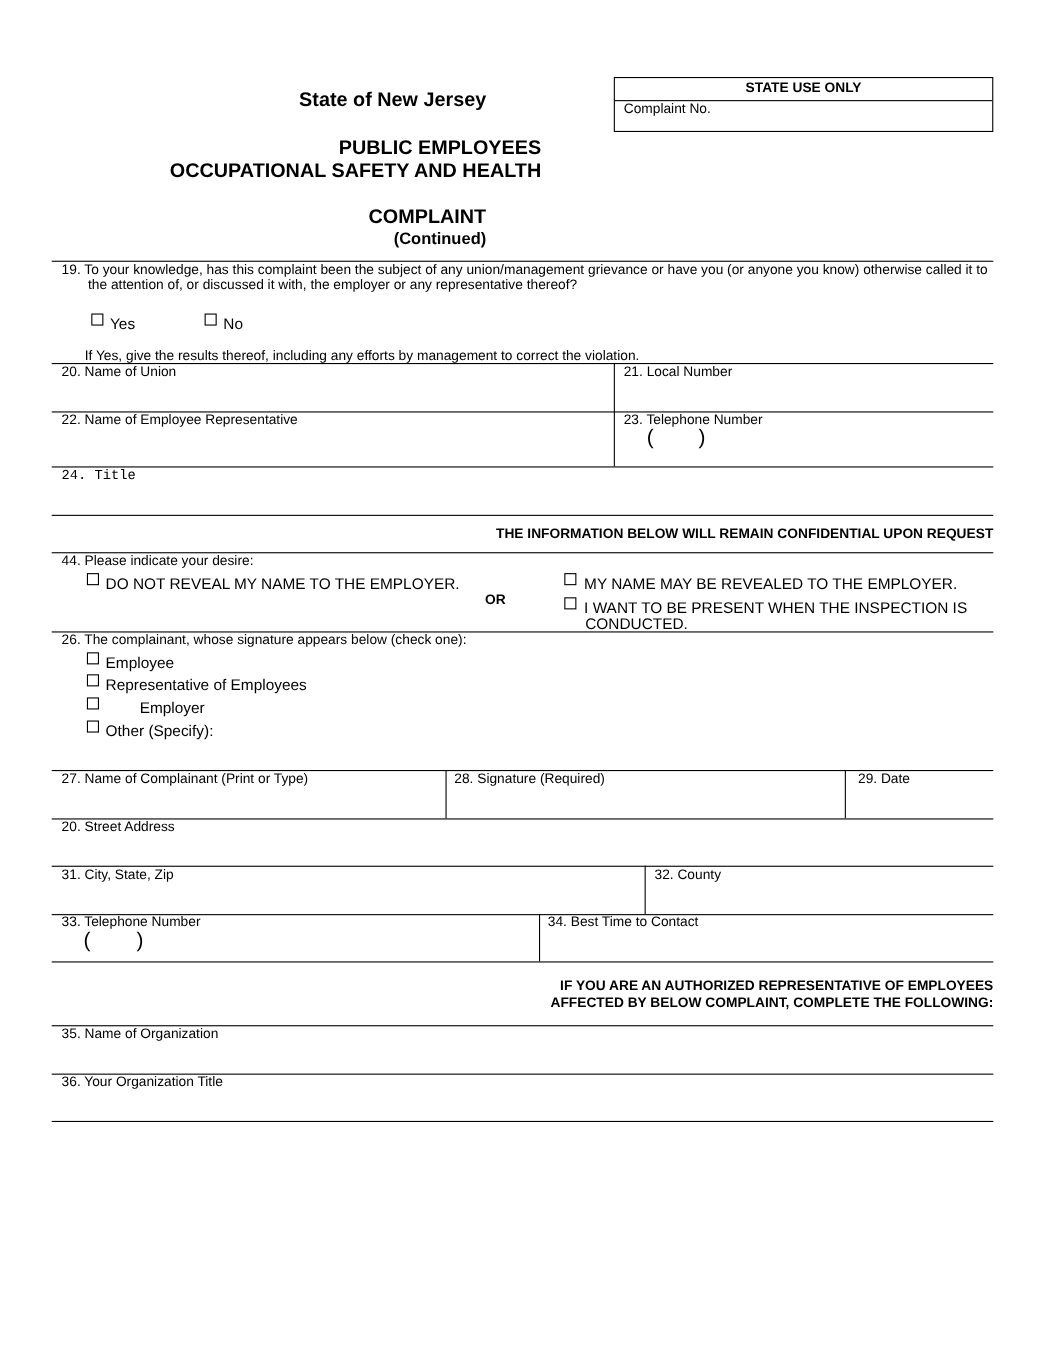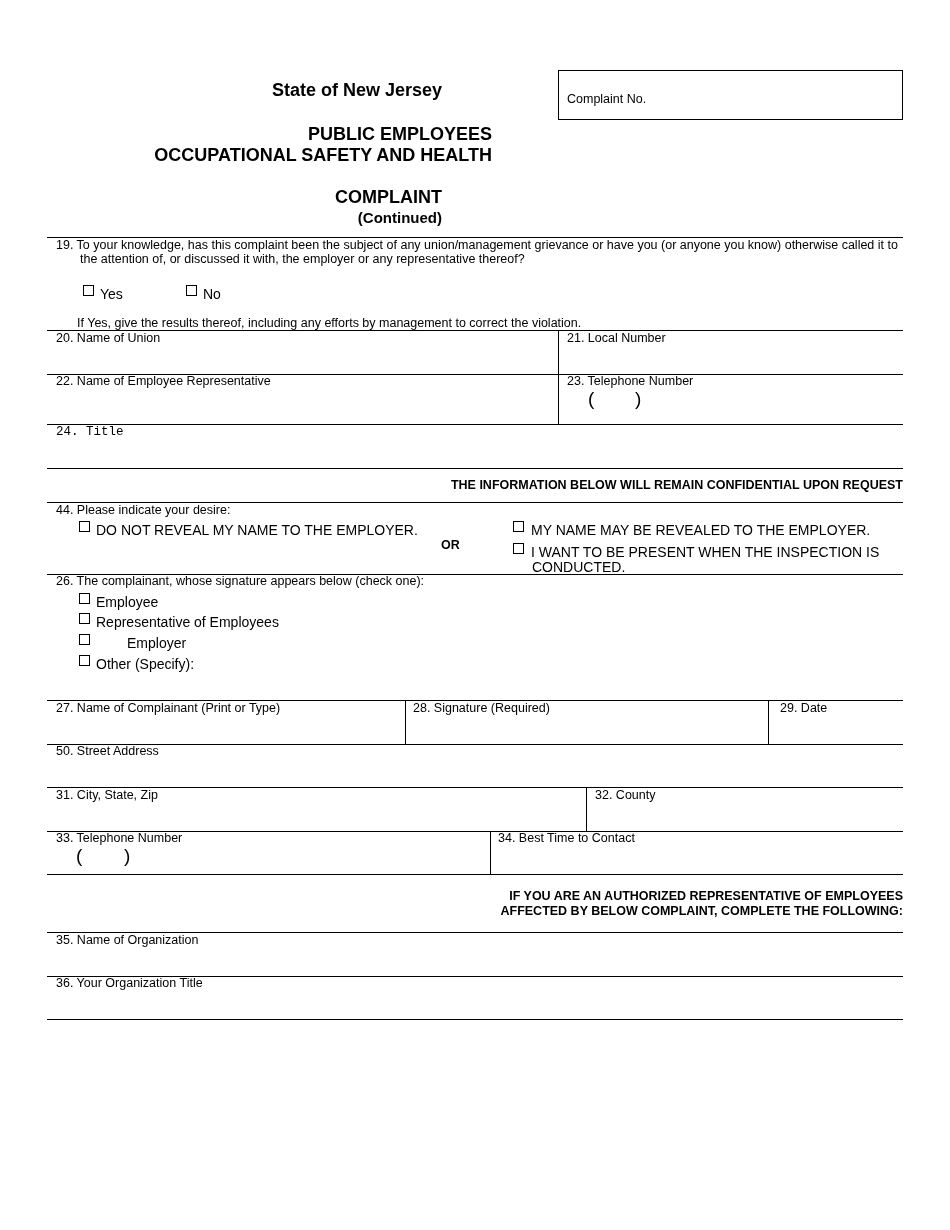--- a/index.html
+++ b/index.html
@@ -20,20 +20,21 @@
 </head>
 <body>
 
 <div class="title" style="left:142px; top:80px; width:300px; font-size:18px;">State of New Jersey</div>
 <div class="title" style="left:92px; top:124px; width:400px; font-size:18px;">PUBLIC EMPLOYEES</div>
 <div class="title" style="left:92px; top:145px; width:400px; font-size:18px;">OCCUPATIONAL SAFETY AND HEALTH</div>
 <div class="title" style="left:142px; top:187px; width:300px; font-size:18px;">COMPLAINT</div>
 <div class="title" style="left:142px; top:209px; width:300px; font-size:15px;">(Continued)</div>
 
 <div class="stateuse">
+  <div class="hdr">STATE USE ONLY</div>
   <div class="cn">Complaint No.</div>
 </div>
 <div class="field" style="left:650px; top:91px; width:250px; height:27px;"></div>
 
 <div class="hline" style="left:47px; top:237px; width:856px;"></div>
 <div class="lbl" style="left:56px; top:238px;">19. To your knowledge, has this complaint been the subject of any union/management grievance or have you (or anyone you know) otherwise called it to</div>
 <div class="lbl" style="left:80px; top:252px;">the attention of, or discussed it with, the employer or any representative thereof?</div>
 
 <div class="cb" style="left:83px; top:285px;"></div>
 <div class="cbtext" style="left:100px; top:286px;">Yes</div>
@@ -91,21 +92,21 @@
 <div class="lbl" style="left:56px; top:701px;">27. Name of Complainant (Print or Type)</div>
 <div class="field" style="left:48px; top:716px; width:355px; height:27px;"></div>
 <div class="vline" style="left:405px; top:700px; height:44px;"></div>
 <div class="lbl" style="left:413px; top:701px;">28. Signature (Required)</div>
 <div class="field" style="left:407px; top:716px; width:359px; height:27px;"></div>
 <div class="vline" style="left:768px; top:700px; height:44px;"></div>
 <div class="lbl" style="left:780px; top:701px;">29. Date</div>
 <div class="field" style="left:770px; top:716px; width:132px; height:27px;"></div>
 
 <div class="hline" style="left:47px; top:744px; width:856px;"></div>
-<div class="lbl" style="left:56px; top:744px;">50. Street Address</div>
+<div class="lbl" style="left:56px; top:744px;">20. Street Address</div>
 <div class="field" style="left:48px; top:760px; width:854px; height:26px;"></div>
 
 <div class="hline" style="left:47px; top:787px; width:856px;"></div>
 <div class="lbl" style="left:56px; top:788px;">31. City, State, Zip</div>
 <div class="field" style="left:48px; top:803px; width:536px; height:27px;"></div>
 <div class="vline" style="left:586px; top:787px; height:44px;"></div>
 <div class="lbl" style="left:595px; top:788px;">32. County</div>
 <div class="field" style="left:588px; top:803px; width:314px; height:27px;"></div>
 
 <div class="hline" style="left:47px; top:831px; width:856px;"></div>

